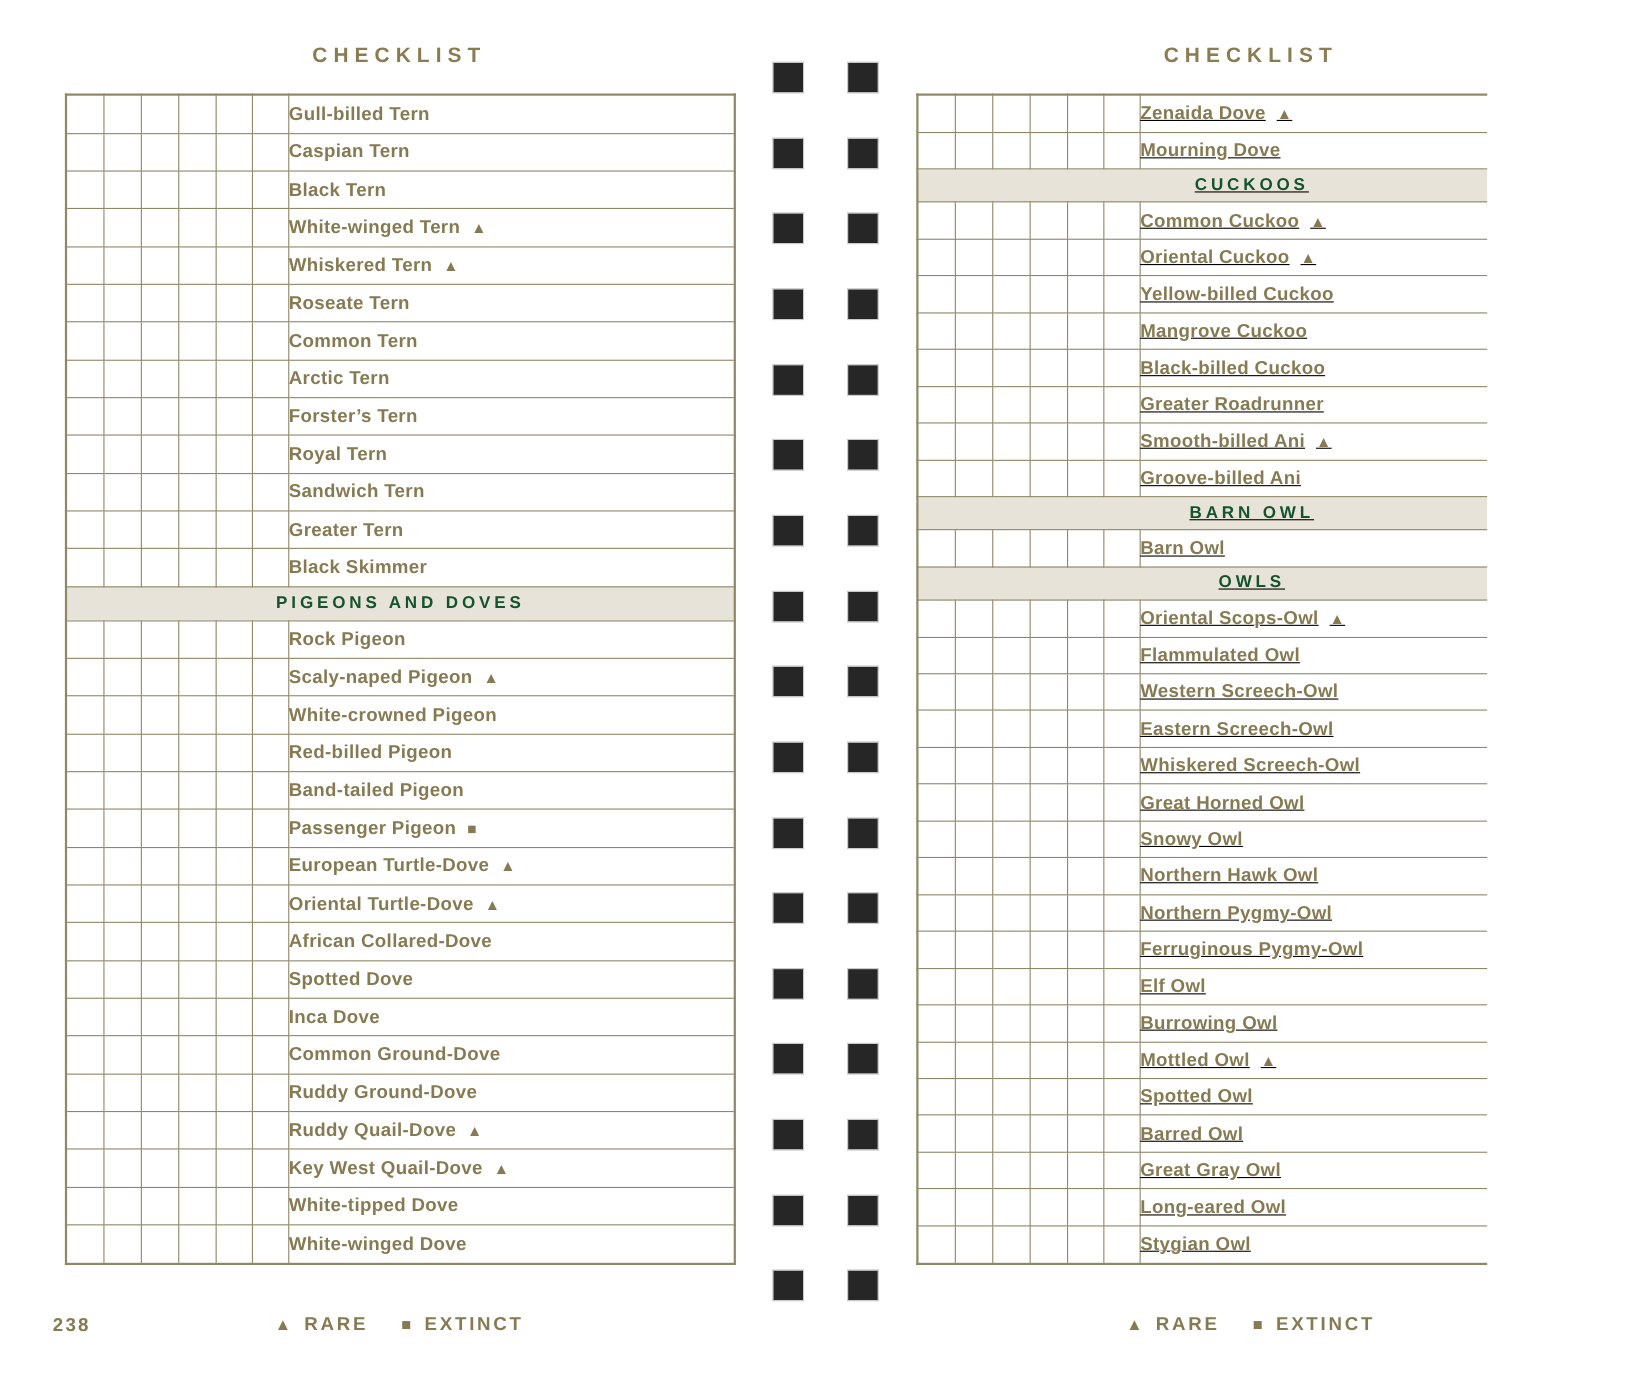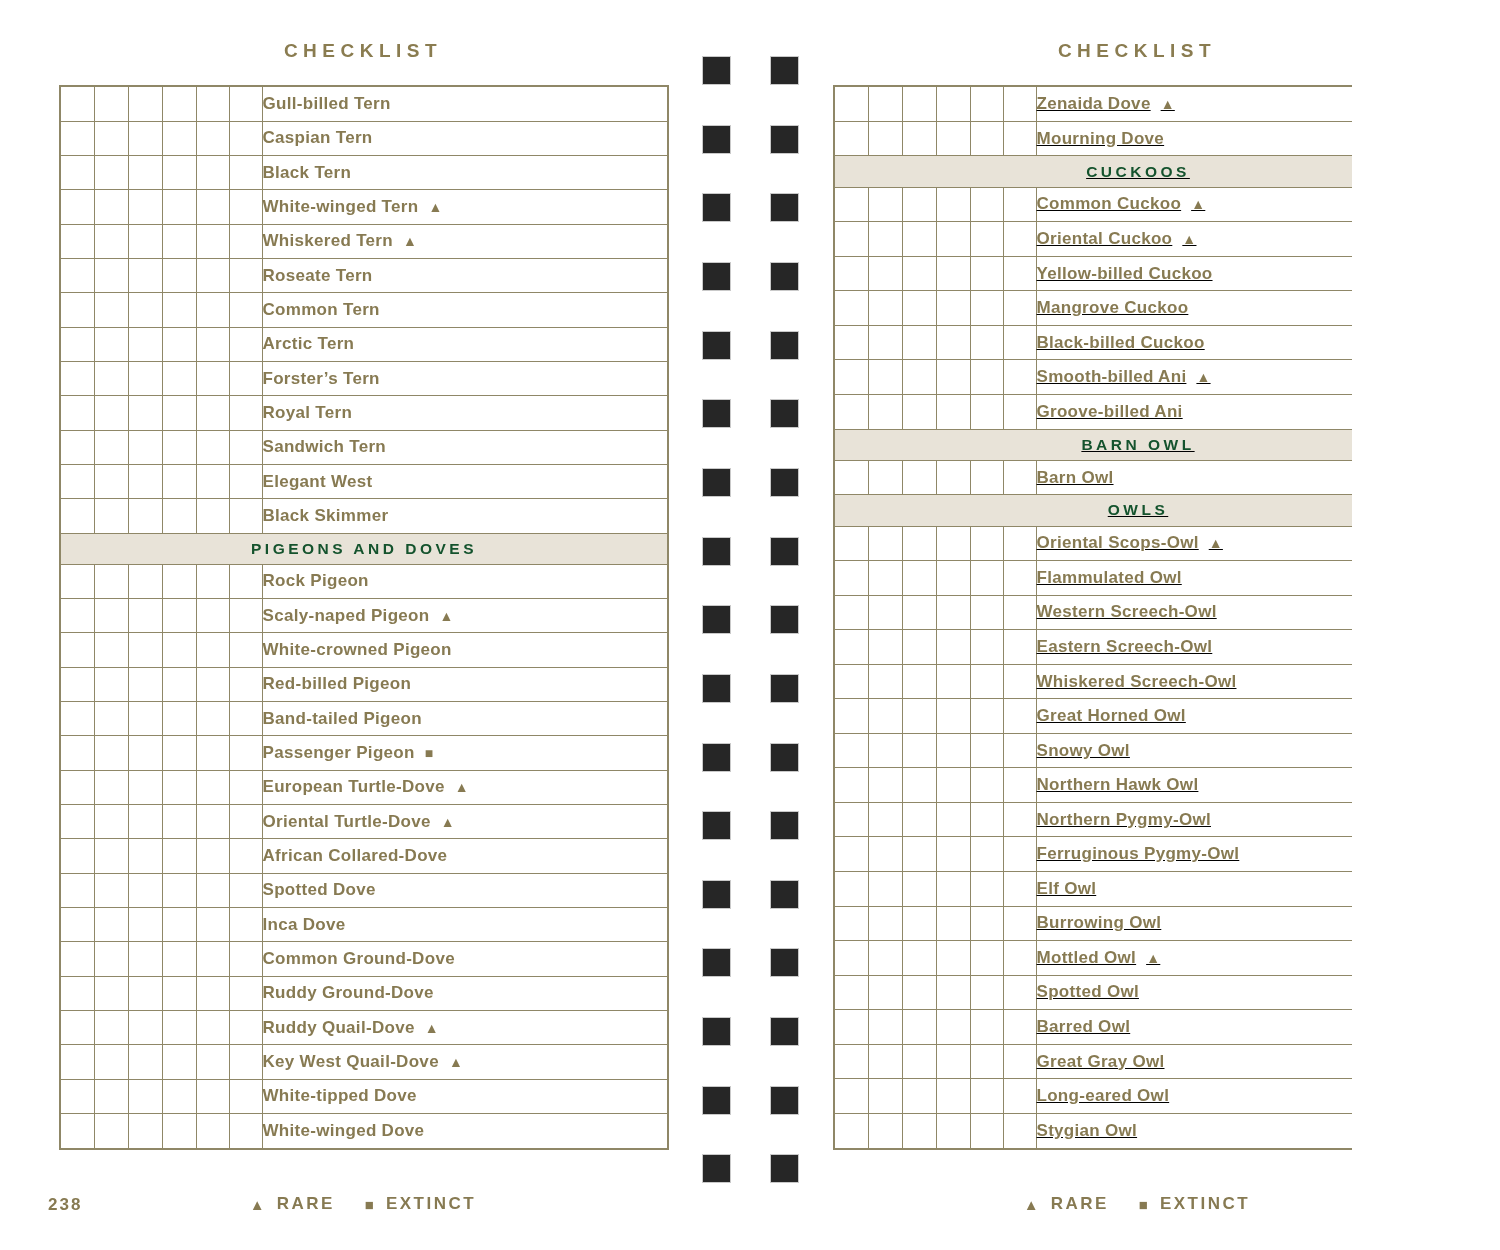--- a/index.html
+++ b/index.html
@@ -233,21 +233,21 @@
           <td class="box-cell"></td>
           <td class="name-cell"><span>Sandwich Tern</span></td>
         </tr>
         <tr>
           <td class="box-cell"></td>
           <td class="box-cell"></td>
           <td class="box-cell"></td>
           <td class="box-cell"></td>
           <td class="box-cell"></td>
           <td class="box-cell"></td>
-          <td class="name-cell"><span>Elegant West</span></td>
+          <td class="name-cell"><span>Greater Tern</span></td>
         </tr>
         <tr>
           <td class="box-cell"></td>
           <td class="box-cell"></td>
           <td class="box-cell"></td>
           <td class="box-cell"></td>
           <td class="box-cell"></td>
           <td class="box-cell"></td>
           <td class="name-cell"><span>Black Skimmer</span></td>
         </tr>
@@ -479,20 +479,29 @@
           <td class="name-cell"><span>Mangrove Cuckoo</span></td>
         </tr>
         <tr>
           <td class="box-cell"></td>
           <td class="box-cell"></td>
           <td class="box-cell"></td>
           <td class="box-cell"></td>
           <td class="box-cell"></td>
           <td class="box-cell"></td>
           <td class="name-cell"><span>Black-billed Cuckoo</span></td>
+        </tr>
+        <tr>
+          <td class="box-cell"></td>
+          <td class="box-cell"></td>
+          <td class="box-cell"></td>
+          <td class="box-cell"></td>
+          <td class="box-cell"></td>
+          <td class="box-cell"></td>
+          <td class="name-cell"><span>Greater Roadrunner</span></td>
         </tr>
         <tr>
           <td class="box-cell"></td>
           <td class="box-cell"></td>
           <td class="box-cell"></td>
           <td class="box-cell"></td>
           <td class="box-cell"></td>
           <td class="box-cell"></td>
           <td class="name-cell"><span>Smooth-billed Ani</span><span class="marker">▲</span></td>
         </tr>

